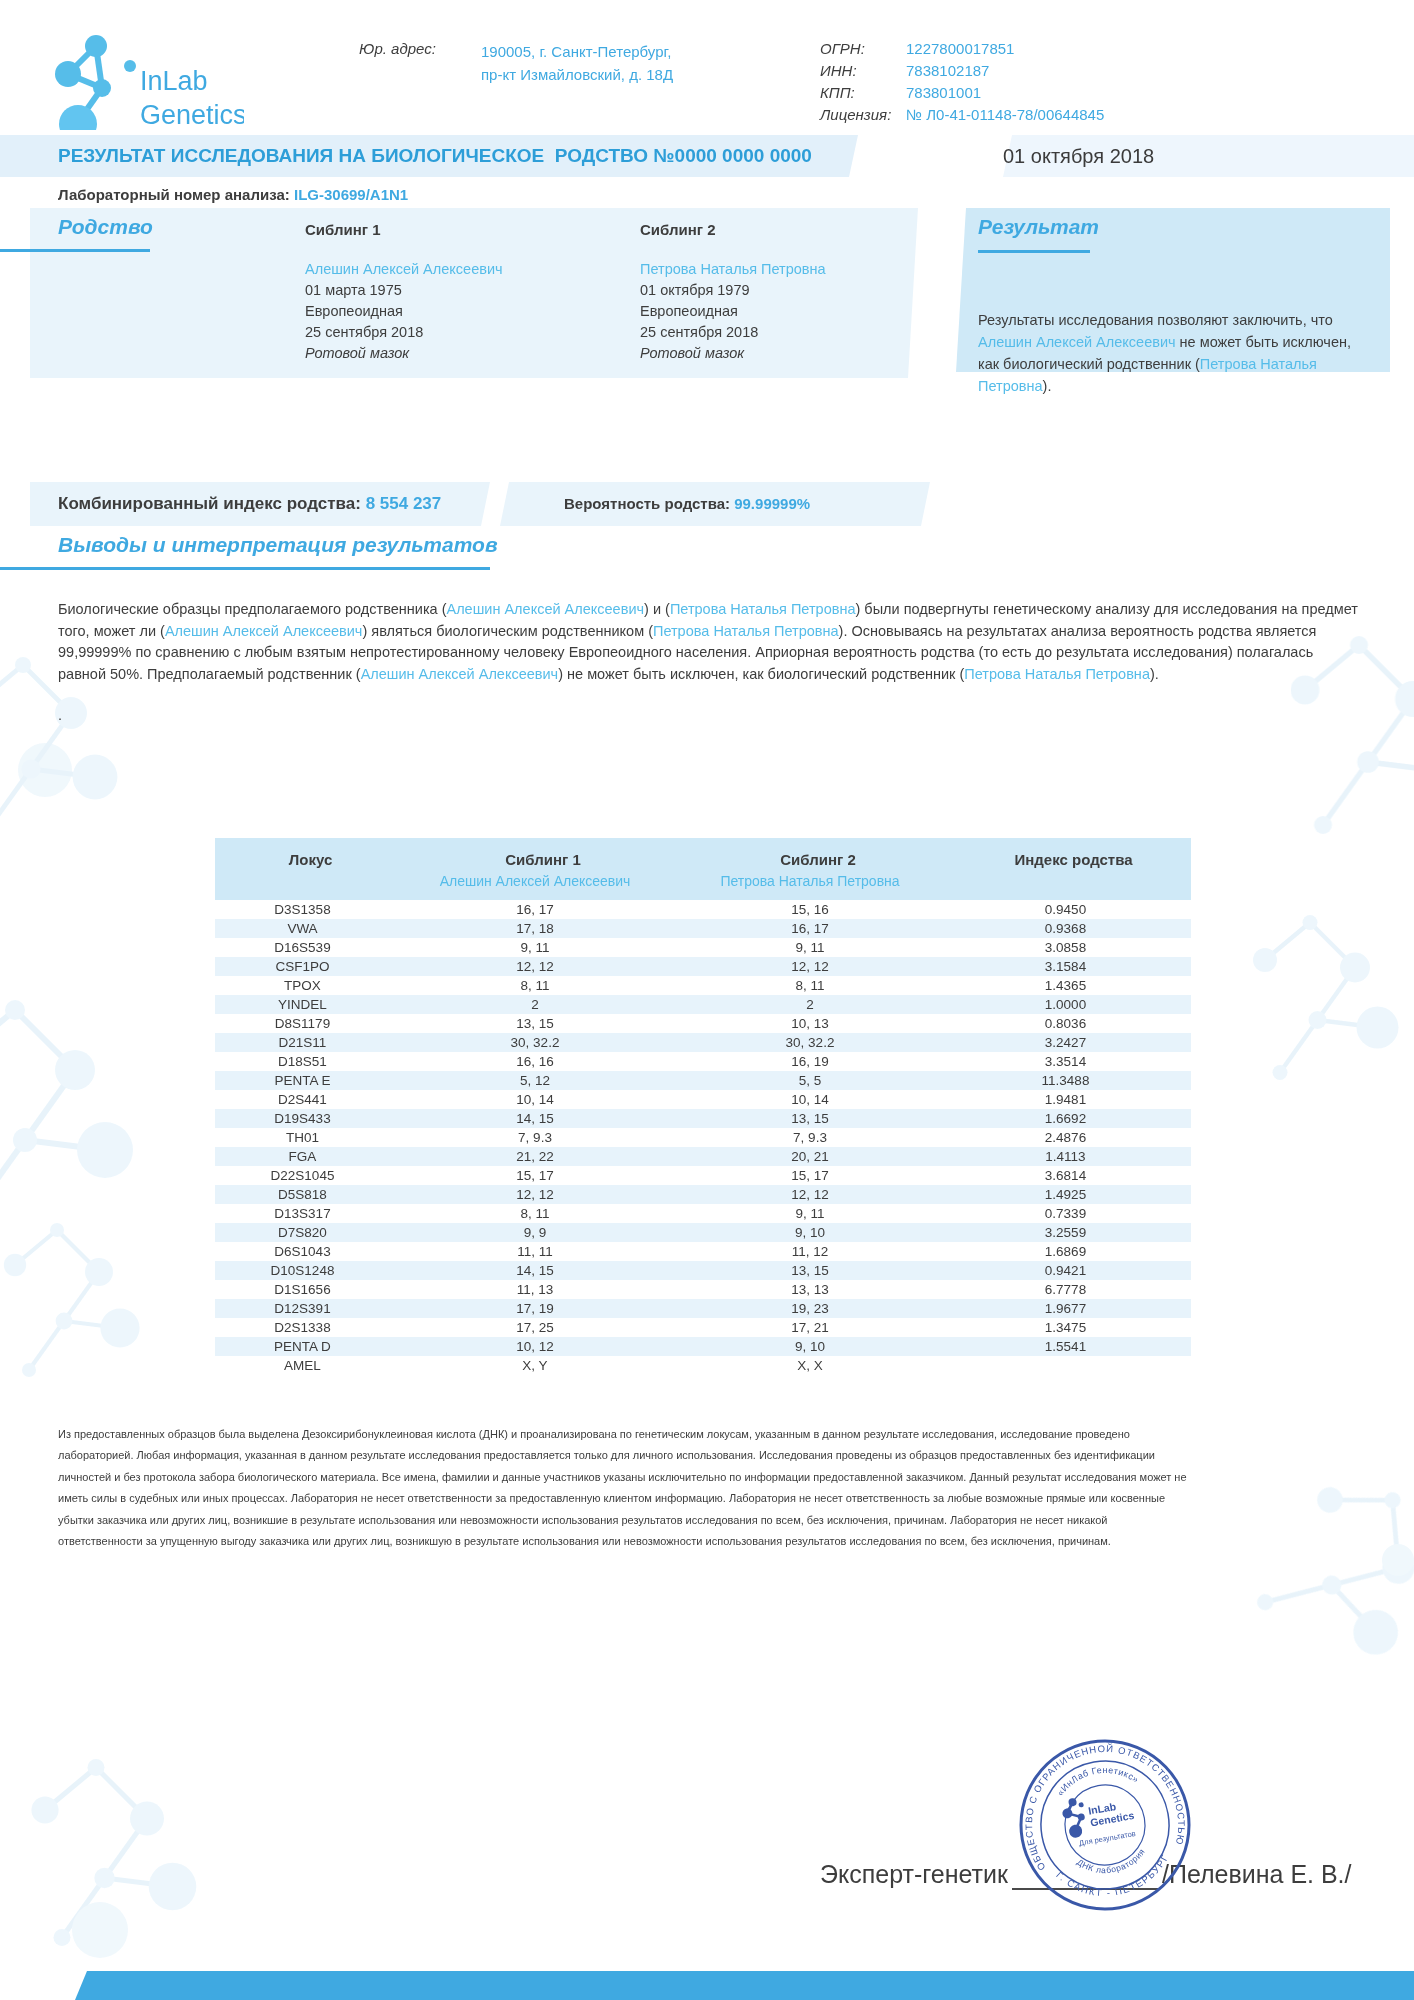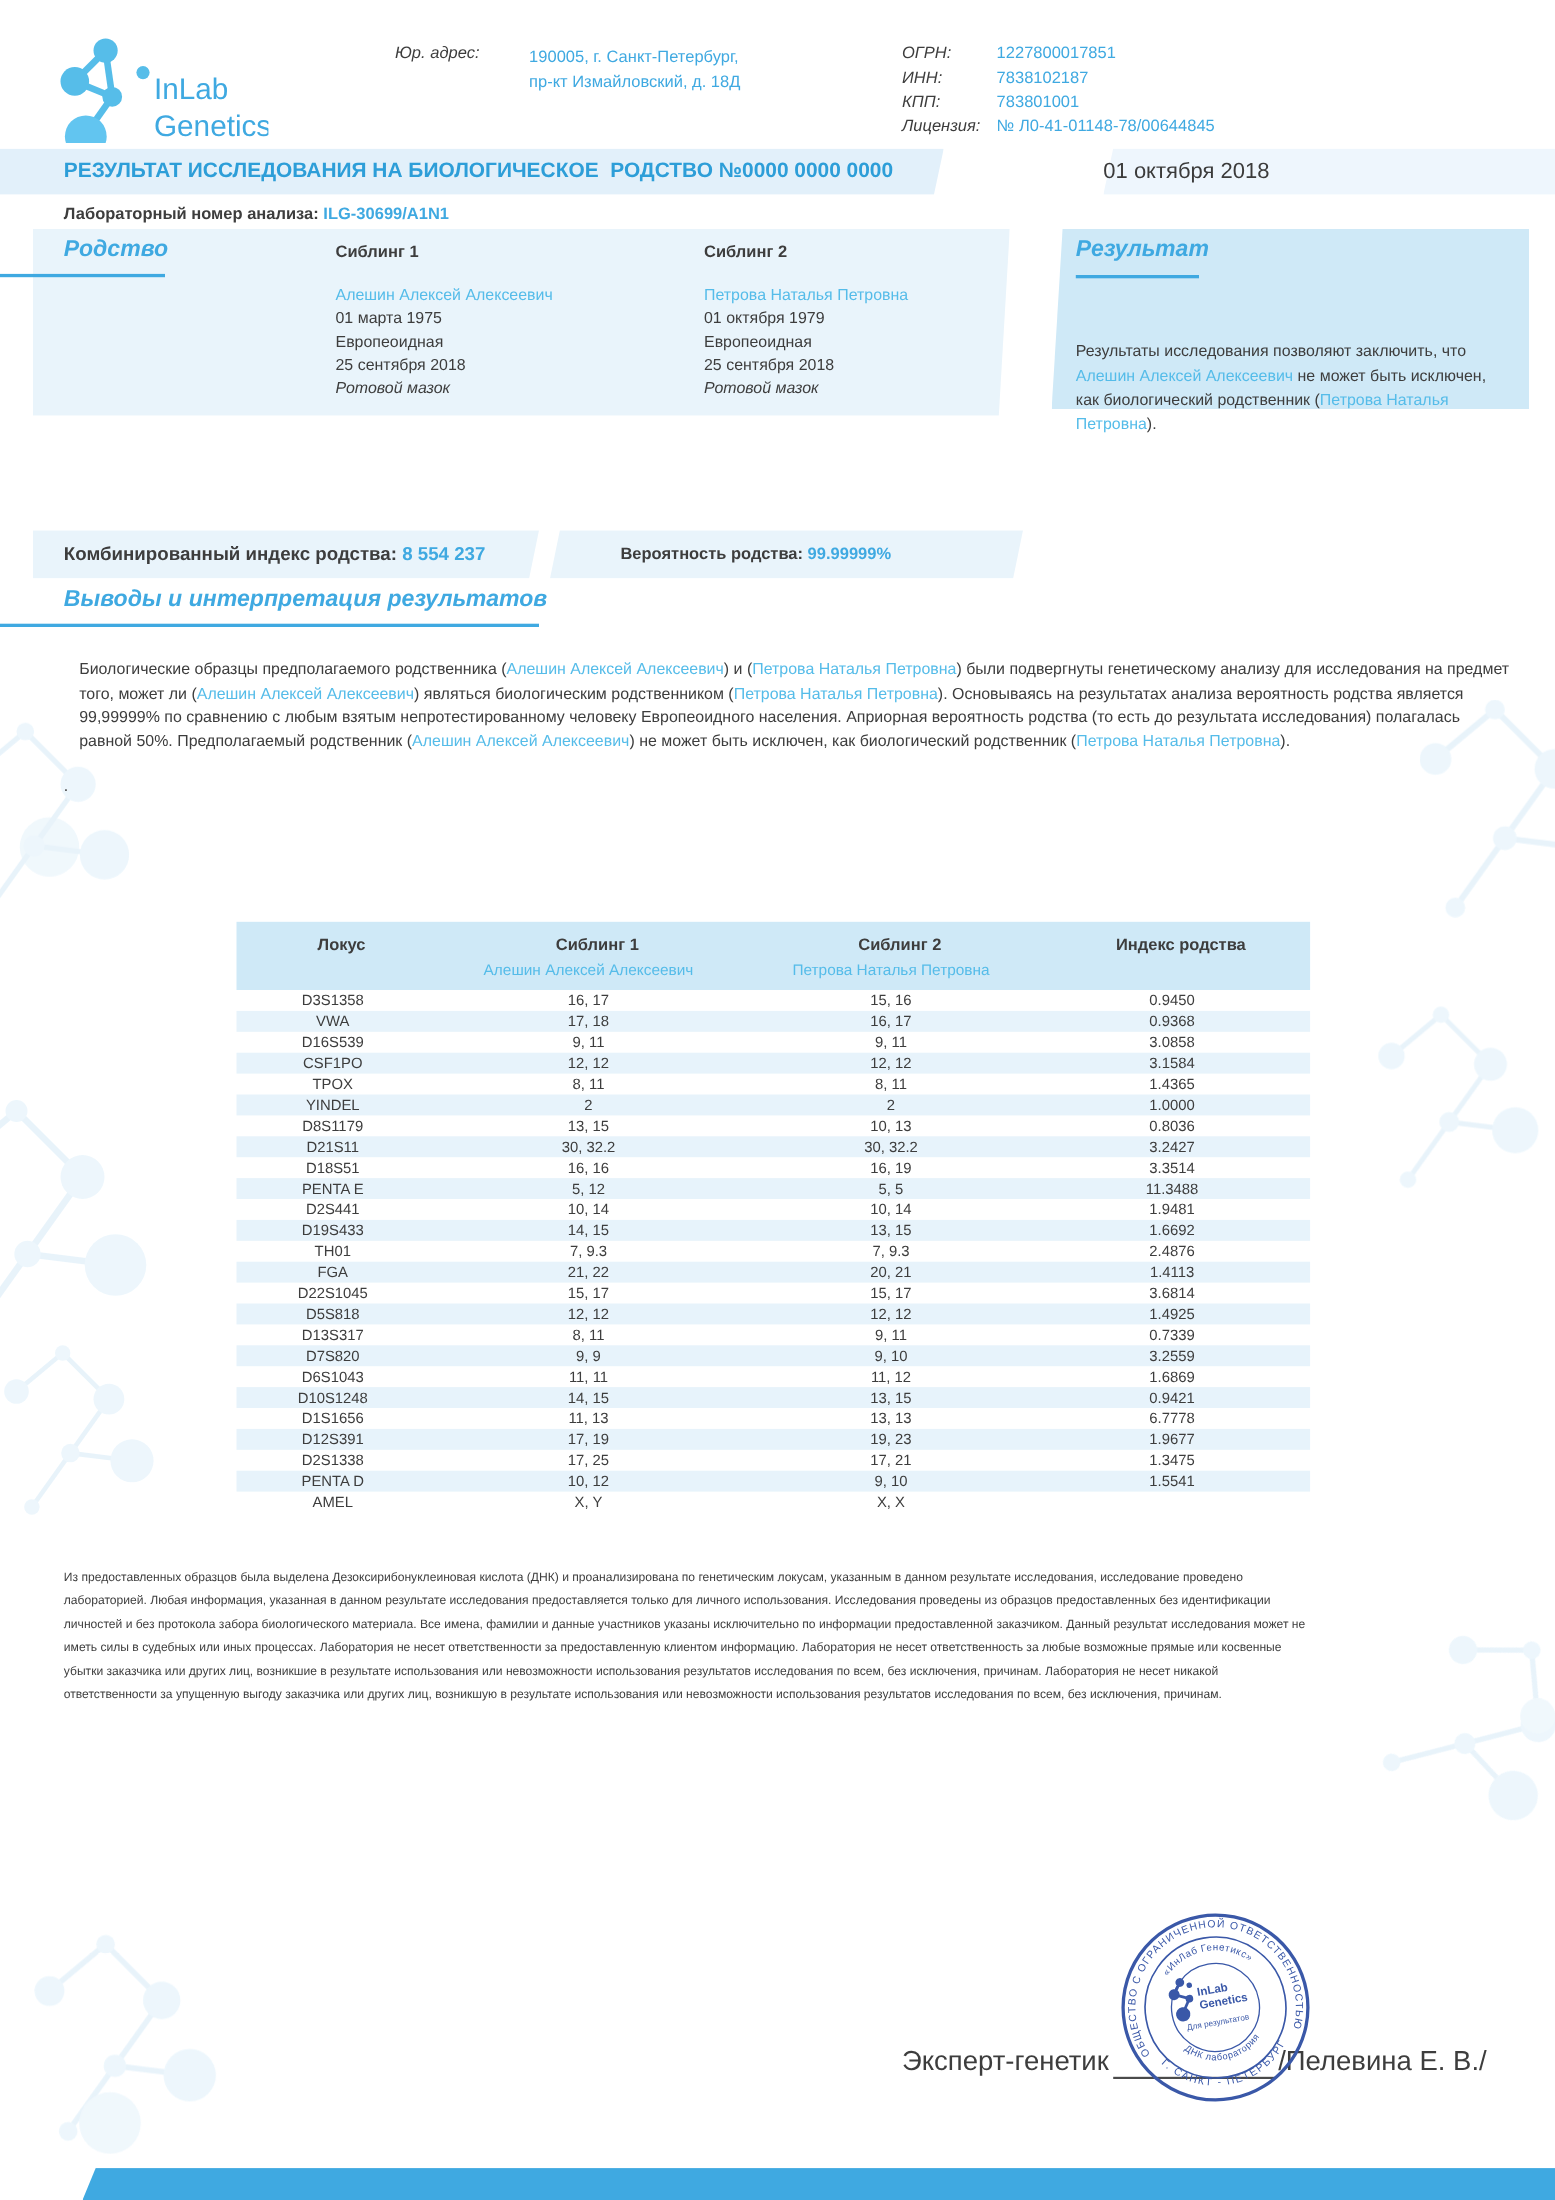--- a/index.html
+++ b/index.html
@@ -57,21 +57,21 @@
   .band1{left:30px;top:482px;width:460px;height:44px;background:var(--panel_light);
          clip-path:polygon(0 0,100% 0,calc(100% - 9px) 100%,0 100%);}
   .band1-text{left:58px;top:482px;height:44px;line-height:44px;font-size:17px;font-weight:bold;}
   .band2{left:500px;top:482px;width:430px;height:44px;background:var(--panel_light);
          clip-path:polygon(9px 0,100% 0,calc(100% - 9px) 100%,0 100%);}
   .band2-text{left:564px;top:482px;height:44px;line-height:44px;font-size:15px;font-weight:bold;}
 
   
   .concl-heading{left:58px;top:533px;font-size:21px;font-weight:bold;font-style:italic;color:var(--accent);}
   .concl-underline{left:0;top:567px;width:490px;height:3px;background:var(--accent);}
-  .concl-par{left:72px;top:599px;width:1302px;font-size:14.5px;line-height:21.5px;}
+  .concl-par{left:58px;top:599px;width:1302px;font-size:14.5px;line-height:21.5px;}
   .concl-dot{left:58px;top:707px;font-size:14.5px;}
 
   
   .loci{left:215px;top:838px;width:976px;font-size:13.5px;}
   .t-head{background:var(--panel_medium);padding:11px 0 9px 0;}
   .t-grid{display:grid;grid-template-columns:175px 290px 260px 251px;}
   .t-grid > div{text-align:center;}
   .t-head .h1{font-size:15px;font-weight:bold;line-height:22px;padding-left:16px;}
   .t-head .h2{font-size:14px;color:var(--name_blue);line-height:20px;}
   .t-row{display:grid;grid-template-columns:175px 290px 260px 251px;height:19px;line-height:19px;}

